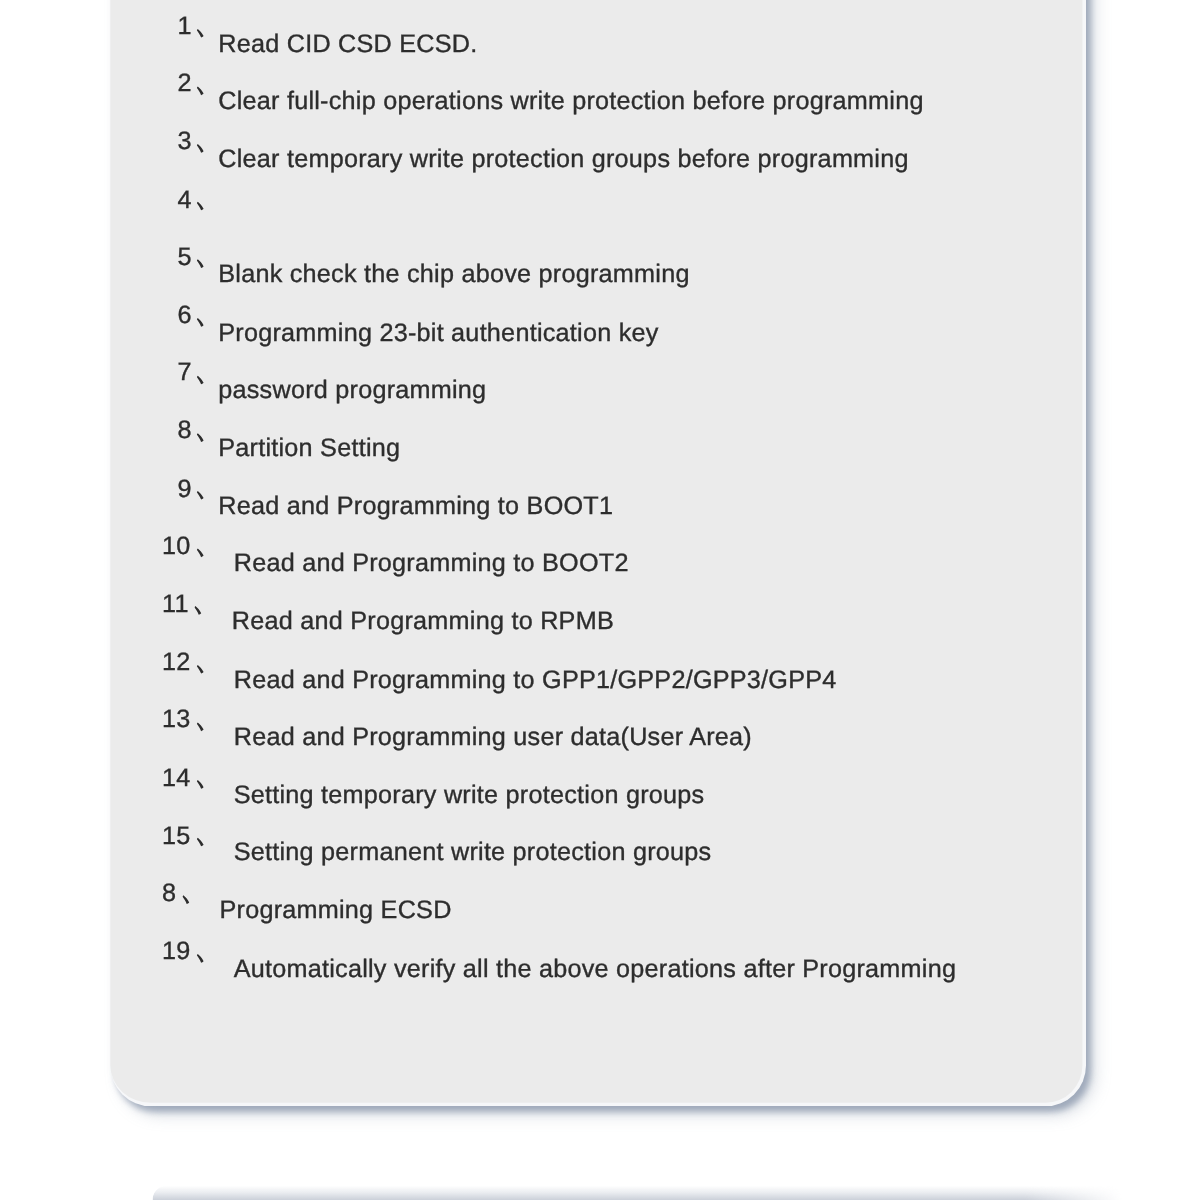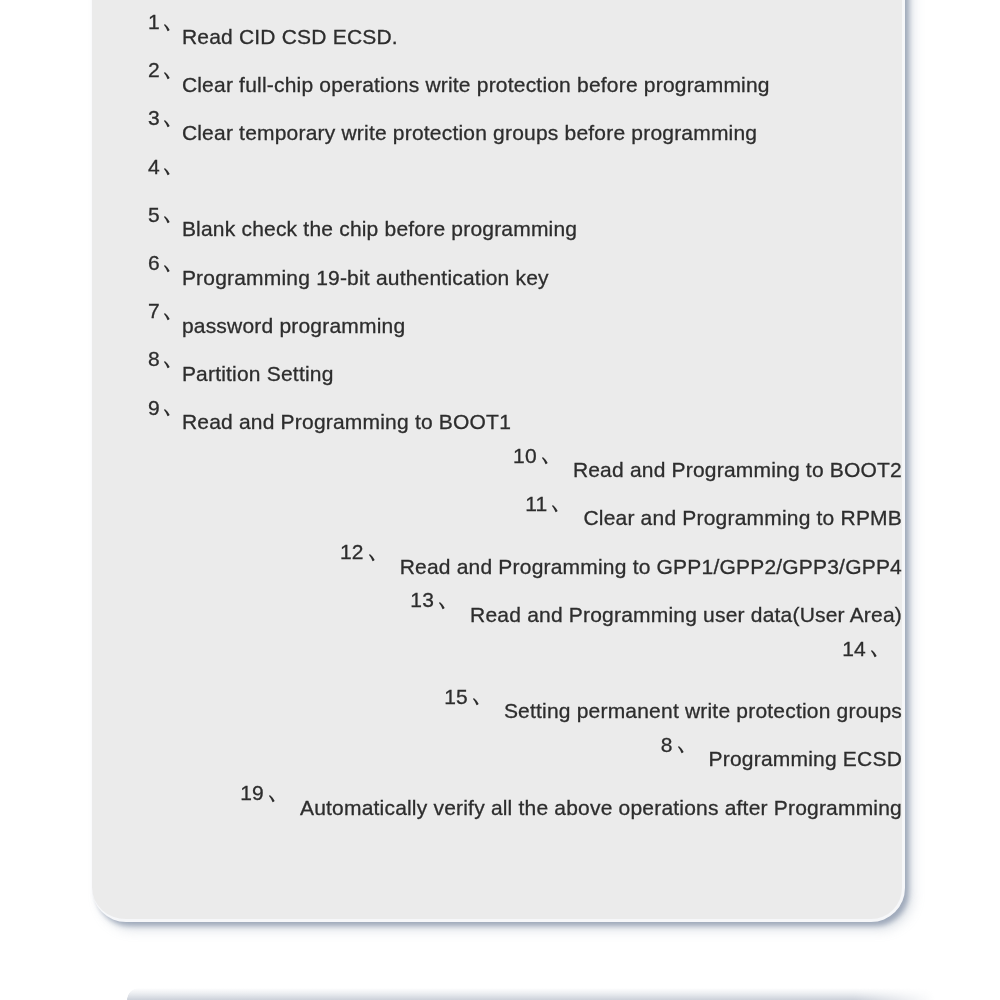--- a/index.html
+++ b/index.html
@@ -35,21 +35,21 @@
     height: 48.2px;
     display: flex;
     align-items: center;
     padding-left: 56px;
     color: #2d2d2d;
     font-size: 21px;
     letter-spacing: 0.2px;
     white-space: nowrap;
     -webkit-text-stroke: 0.3px #2d2d2d;
   }
-  .item.wide { padding-left: 22px; justify-content: flex-end; }
+  .item.wide { padding-left: 43px; }
 
   .num { display: inline-block; }
 
   
   .mark {
     width: 7px; height: 9px;
     margin: 0 11px 0 4px;
     transform: translateY(5px);
     color: #2d2d2d;
     flex: none;
@@ -104,28 +104,28 @@
           <span class="num">4</span>
           <svg viewBox="0 0 10 11" class="mark" aria-label="、">
             <path d="M1.2 0.6 C3.7 2.6 6.3 5.6 8.1 9.1 C7.2 9.9 6.2 10.5 5.1 10.9 C3.8 7.6 2.0 4.6 0 2.1 Z" fill="currentColor"></path>
           </svg>
         </li>
         <li class="item">
           <span class="num">5</span>
           <svg viewBox="0 0 10 11" class="mark" aria-label="、">
             <path d="M1.2 0.6 C3.7 2.6 6.3 5.6 8.1 9.1 C7.2 9.9 6.2 10.5 5.1 10.9 C3.8 7.6 2.0 4.6 0 2.1 Z" fill="currentColor"></path>
           </svg>
-          <span class="text">Blank check the chip before programming</span>
+          <span class="text">Blank check the chip above programming</span>
         </li>
         <li class="item">
           <span class="num">6</span>
           <svg viewBox="0 0 10 11" class="mark" aria-label="、">
             <path d="M1.2 0.6 C3.7 2.6 6.3 5.6 8.1 9.1 C7.2 9.9 6.2 10.5 5.1 10.9 C3.8 7.6 2.0 4.6 0 2.1 Z" fill="currentColor"></path>
           </svg>
-          <span class="text">Programming 19-bit authentication key</span>
+          <span class="text">Programming 23-bit authentication key</span>
         </li>
         <li class="item">
           <span class="num">7</span>
           <svg viewBox="0 0 10 11" class="mark" aria-label="、">
             <path d="M1.2 0.6 C3.7 2.6 6.3 5.6 8.1 9.1 C7.2 9.9 6.2 10.5 5.1 10.9 C3.8 7.6 2.0 4.6 0 2.1 Z" fill="currentColor"></path>
           </svg>
           <span class="text">password programming</span>
         </li>
         <li class="item">
           <span class="num">8</span>
@@ -146,41 +146,42 @@
           <svg viewBox="0 0 10 11" class="mark" aria-label="、">
             <path d="M1.2 0.6 C3.7 2.6 6.3 5.6 8.1 9.1 C7.2 9.9 6.2 10.5 5.1 10.9 C3.8 7.6 2.0 4.6 0 2.1 Z" fill="currentColor"></path>
           </svg>
           <span class="text">Read and Programming to BOOT2</span>
         </li>
         <li class="item wide">
           <span class="num">11</span>
           <svg viewBox="0 0 10 11" class="mark" aria-label="、">
             <path d="M1.2 0.6 C3.7 2.6 6.3 5.6 8.1 9.1 C7.2 9.9 6.2 10.5 5.1 10.9 C3.8 7.6 2.0 4.6 0 2.1 Z" fill="currentColor"></path>
           </svg>
-          <span class="text">Clear and Programming to RPMB</span>
+          <span class="text">Read and Programming to RPMB</span>
         </li>
         <li class="item wide">
           <span class="num">12</span>
           <svg viewBox="0 0 10 11" class="mark" aria-label="、">
             <path d="M1.2 0.6 C3.7 2.6 6.3 5.6 8.1 9.1 C7.2 9.9 6.2 10.5 5.1 10.9 C3.8 7.6 2.0 4.6 0 2.1 Z" fill="currentColor"></path>
           </svg>
           <span class="text">Read and Programming to GPP1/GPP2/GPP3/GPP4</span>
         </li>
         <li class="item wide">
           <span class="num">13</span>
           <svg viewBox="0 0 10 11" class="mark" aria-label="、">
             <path d="M1.2 0.6 C3.7 2.6 6.3 5.6 8.1 9.1 C7.2 9.9 6.2 10.5 5.1 10.9 C3.8 7.6 2.0 4.6 0 2.1 Z" fill="currentColor"></path>
           </svg>
           <span class="text">Read and Programming user data(User Area)</span>
         </li>
         <li class="item wide">
           <span class="num">14</span>
           <svg viewBox="0 0 10 11" class="mark" aria-label="、">
             <path d="M1.2 0.6 C3.7 2.6 6.3 5.6 8.1 9.1 C7.2 9.9 6.2 10.5 5.1 10.9 C3.8 7.6 2.0 4.6 0 2.1 Z" fill="currentColor"></path>
           </svg>
+          <span class="text">Setting temporary write protection groups</span>
         </li>
         <li class="item wide">
           <span class="num">15</span>
           <svg viewBox="0 0 10 11" class="mark" aria-label="、">
             <path d="M1.2 0.6 C3.7 2.6 6.3 5.6 8.1 9.1 C7.2 9.9 6.2 10.5 5.1 10.9 C3.8 7.6 2.0 4.6 0 2.1 Z" fill="currentColor"></path>
           </svg>
           <span class="text">Setting permanent write protection groups</span>
         </li>
         <li class="item wide">
           <span class="num">8</span>

